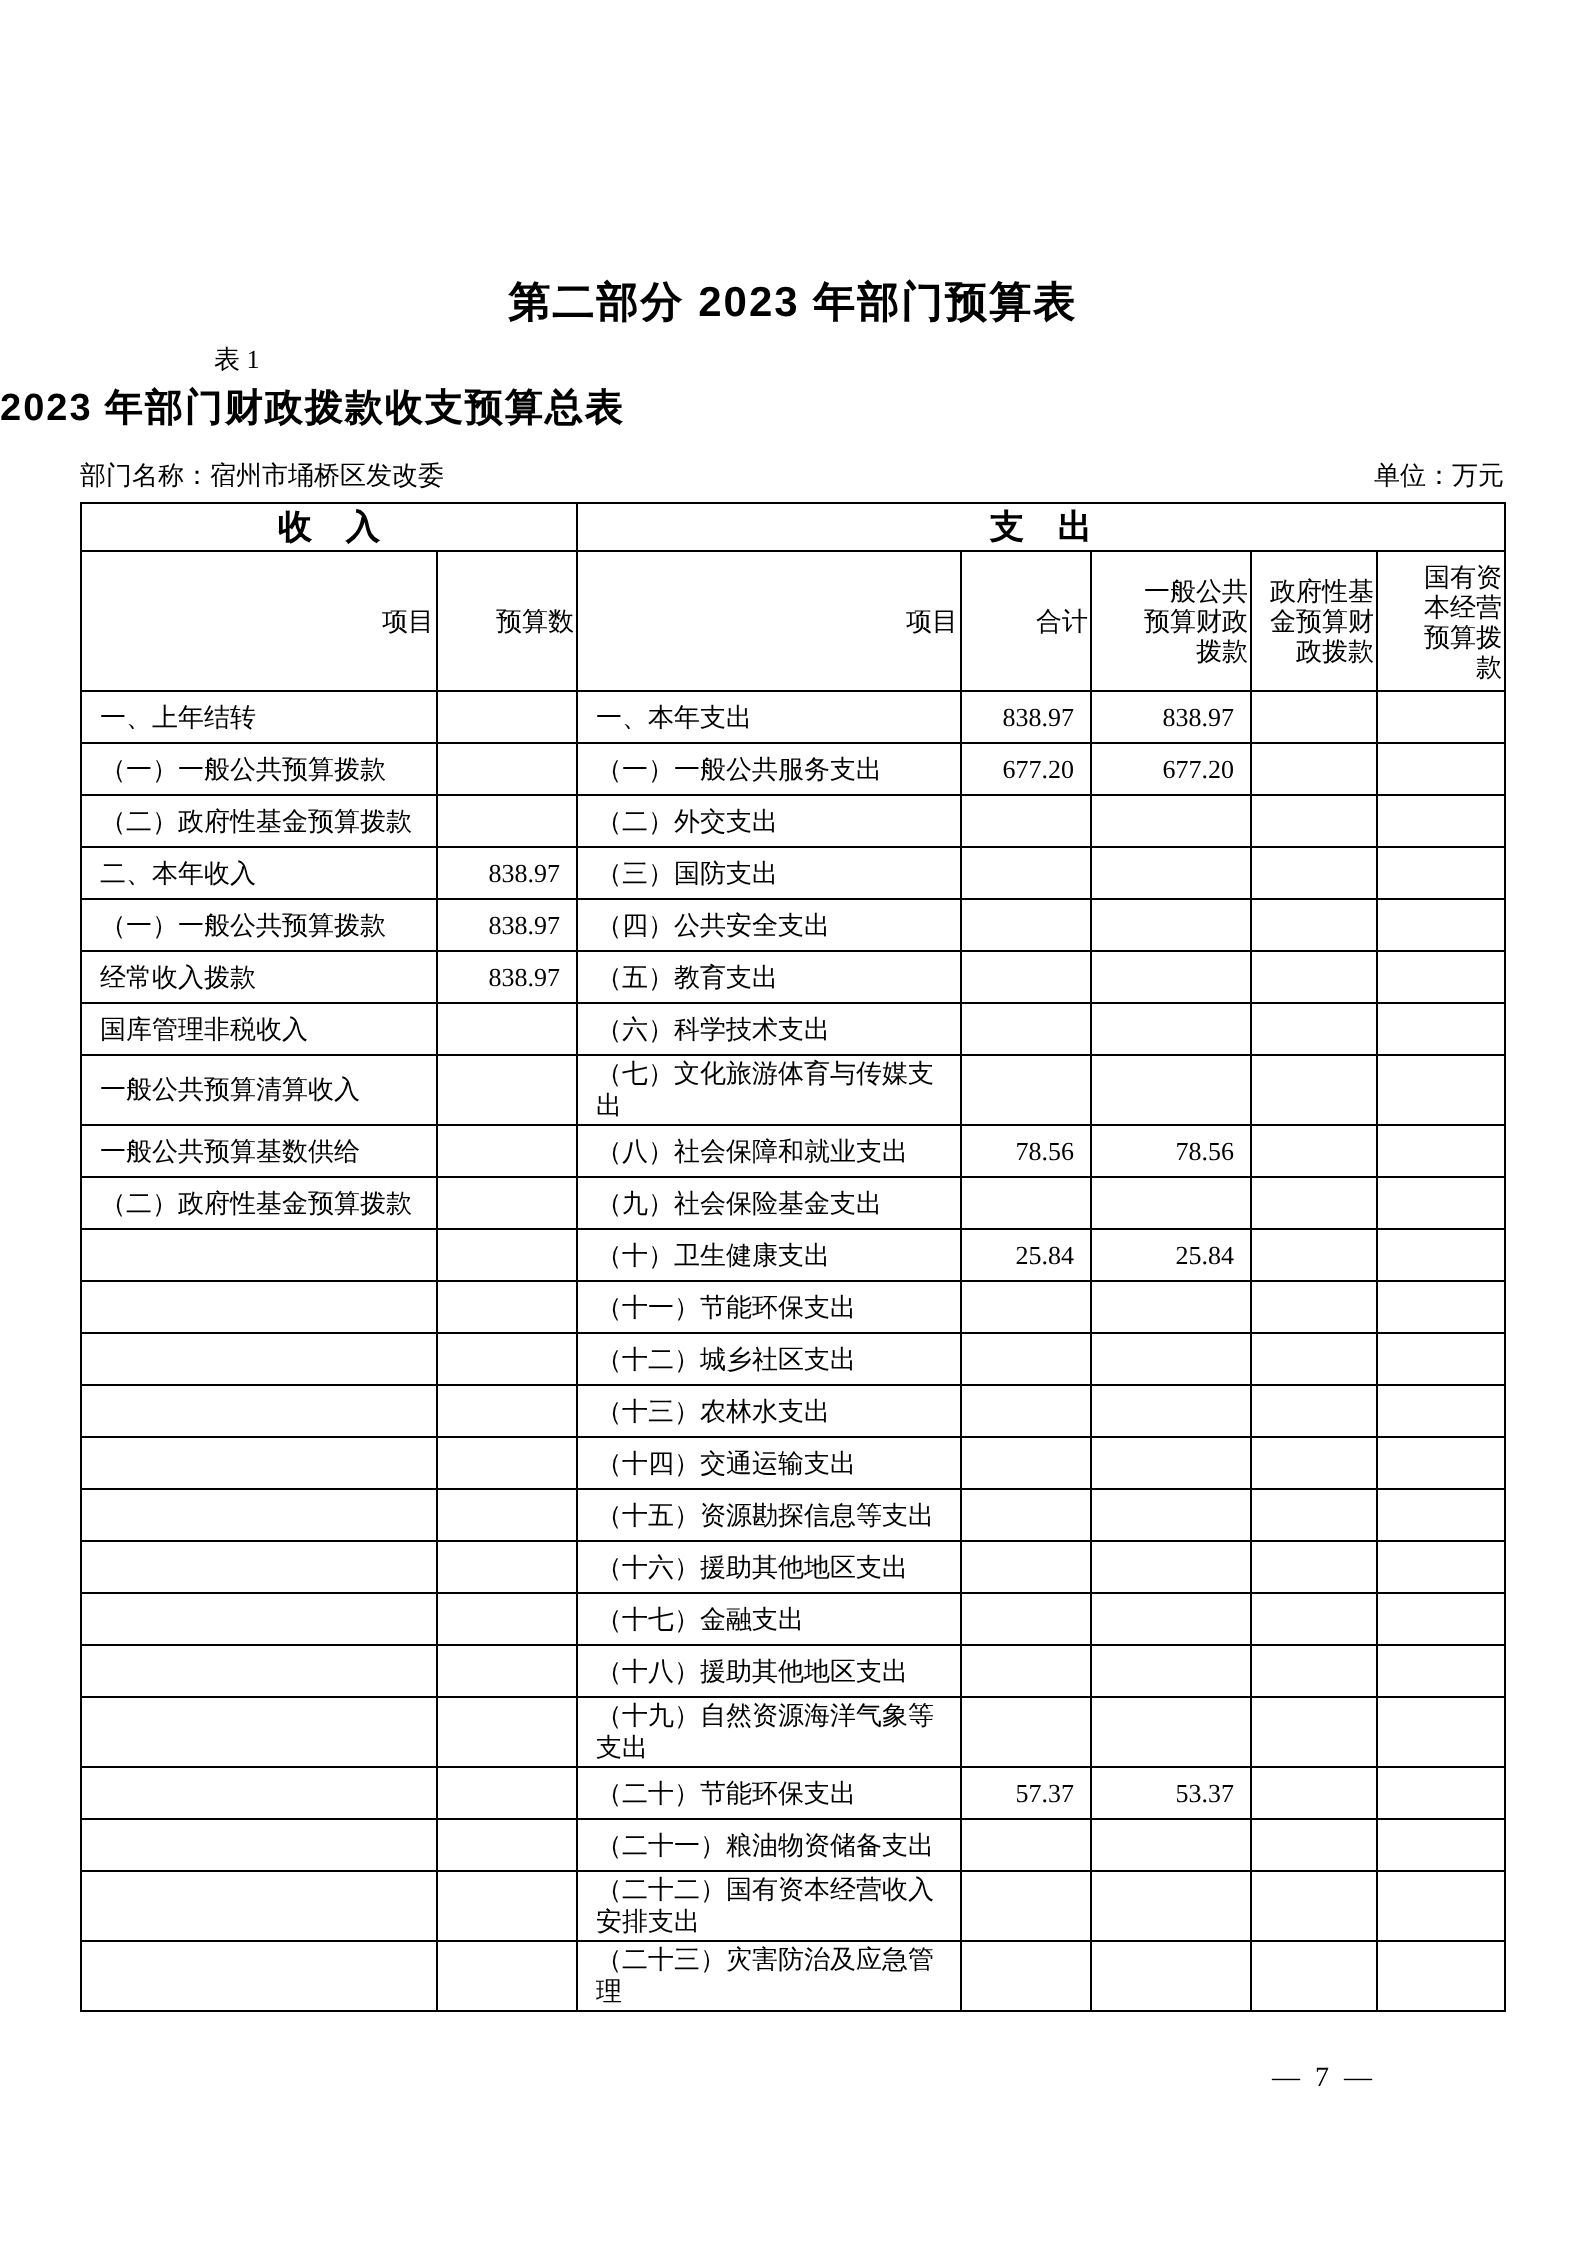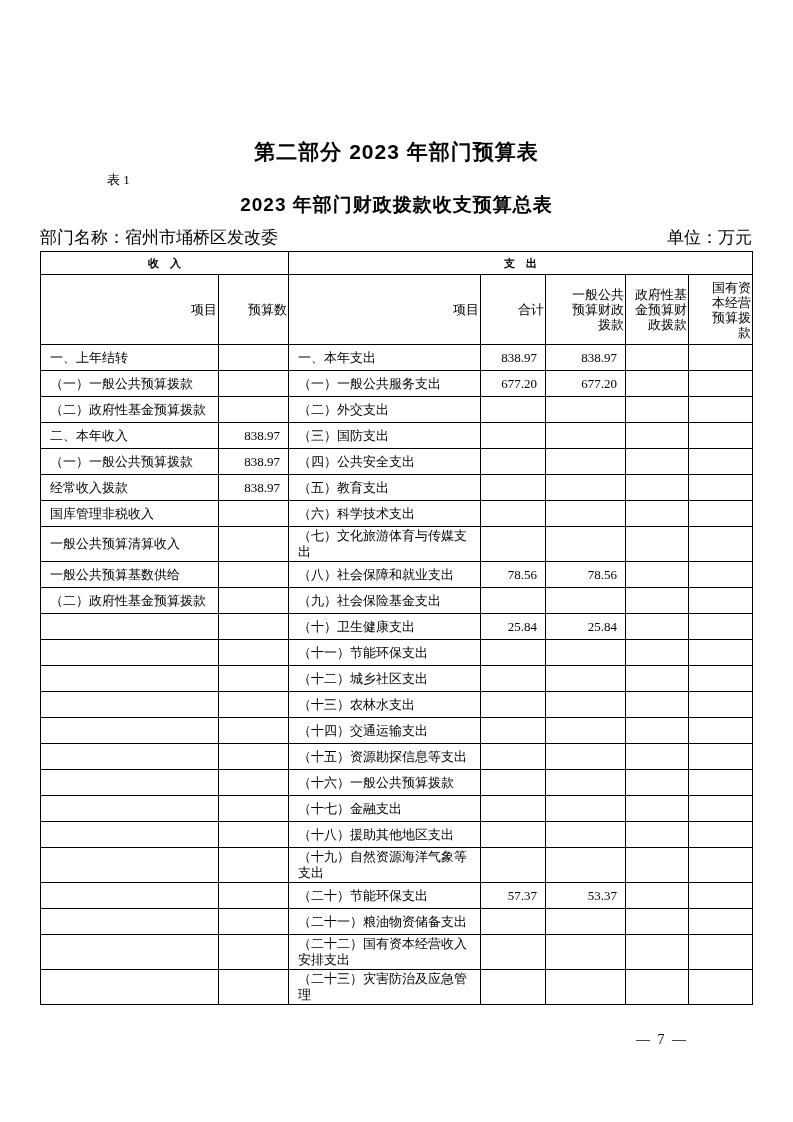--- a/index.html
+++ b/index.html
@@ -14,40 +14,40 @@
   .page { position:absolute; inset:0; padding-top:140px; }
 
   .title1 {
     text-align:center;
     font-family:"Liberation Sans","DejaVu Sans",sans-serif;
     font-size:21px; font-weight:bold; letter-spacing:1px;
     line-height:24px;
   }
   .table-label { margin-left:107px; margin-top:7px; font-size:13px; }
   .title2 {
-    text-align:center;
+    text-align:left;
     font-family:"Liberation Sans","DejaVu Sans",sans-serif;
     font-size:19px; font-weight:bold; letter-spacing:1px;
     margin-top:4px; line-height:24px;
   }
   .meta {
     width:712px; margin:13px 0 5px 40px;
     display:flex; justify-content:space-between;
-    font-size:17px; line-height:16px;
+    font-size:13px; line-height:16px;
   }
   .meta .unit { }
 
   table {
     width:712px; margin-left:40px;
     border-collapse:collapse; table-layout:fixed;
     font-size:13px;
   }
   td, th { border:1px solid #000; vertical-align:middle; }
   thead tr.grp th {
-    height:23px; font-size:11px; font-weight:bold; text-align:center;
+    height:23px; font-size:17px; font-weight:bold; text-align:center;
   }
   thead tr.cols th {
     height:70px; font-weight:normal; text-align:right;
     white-space:pre-line; line-height:15px; font-size:13px;
     padding:2px 1px;
   }
   tbody td { height:26px; line-height:16px; padding:1px 2px; }
   td.item { text-align:left; padding-left:9px; padding-right:2px; word-break:break-all; }
   td.num  { text-align:right; padding-right:8px; }
 
@@ -245,21 +245,21 @@
           <td class="num"></td>
           <td class="item">（十五）资源勘探信息等支出</td>
           <td class="num"></td>
           <td class="num"></td>
           <td class="num"></td>
           <td class="num"></td>
         </tr>
         <tr>
           <td class="item"></td>
           <td class="num"></td>
-          <td class="item">（十六）一般公共预算拨款</td>
+          <td class="item">（十六）援助其他地区支出</td>
           <td class="num"></td>
           <td class="num"></td>
           <td class="num"></td>
           <td class="num"></td>
         </tr>
         <tr>
           <td class="item"></td>
           <td class="num"></td>
           <td class="item">（十七）金融支出</td>
           <td class="num"></td>

